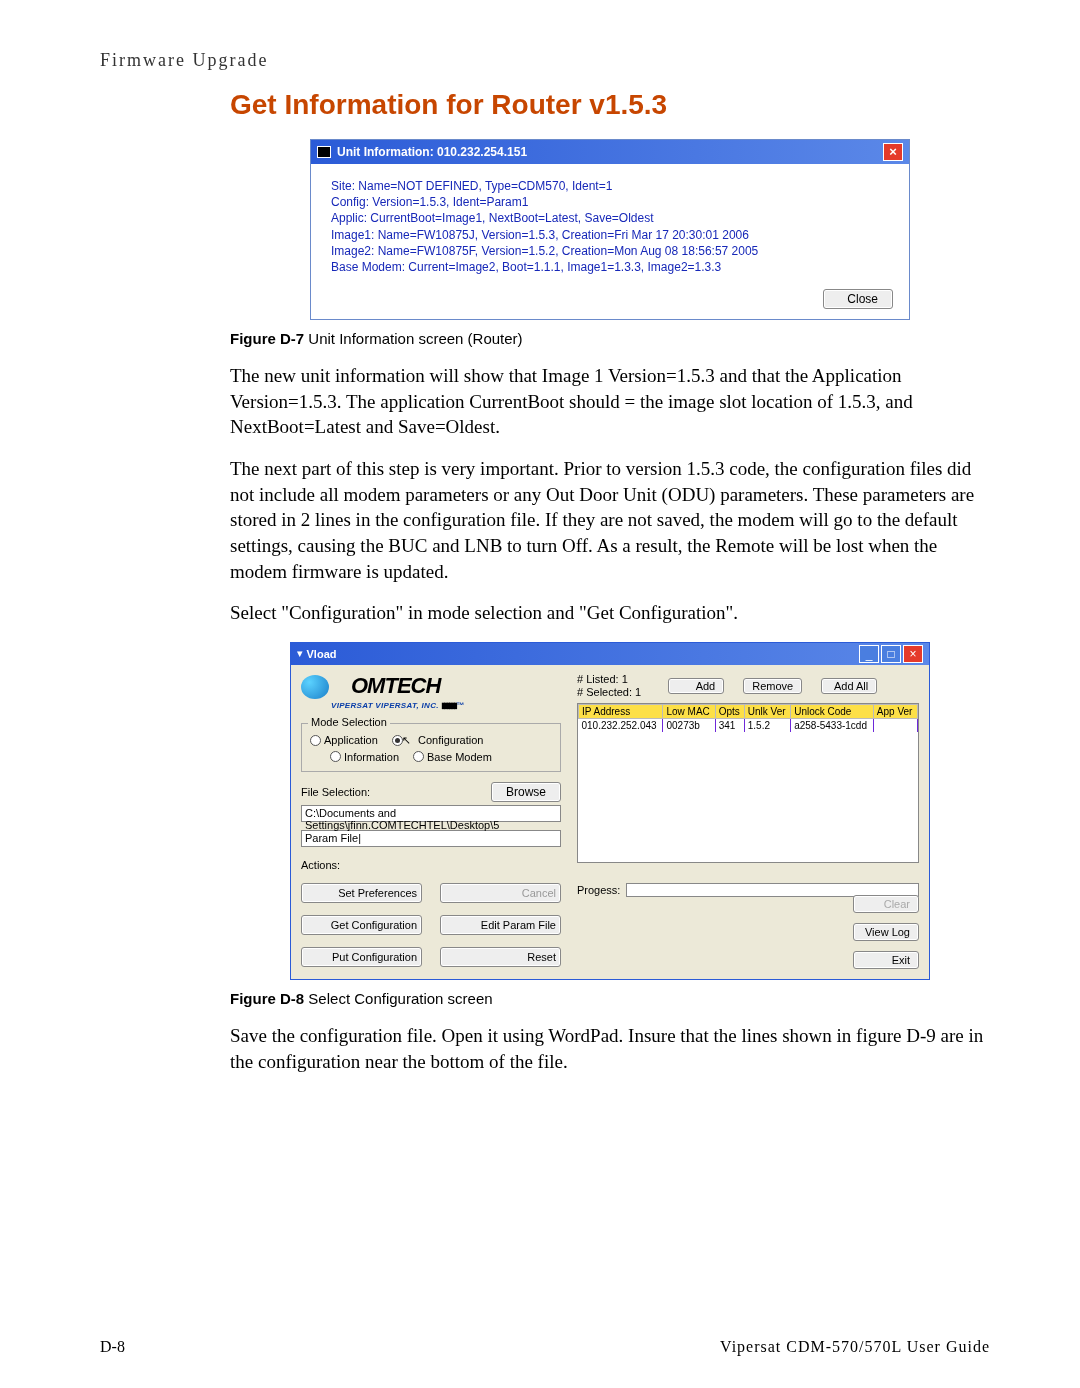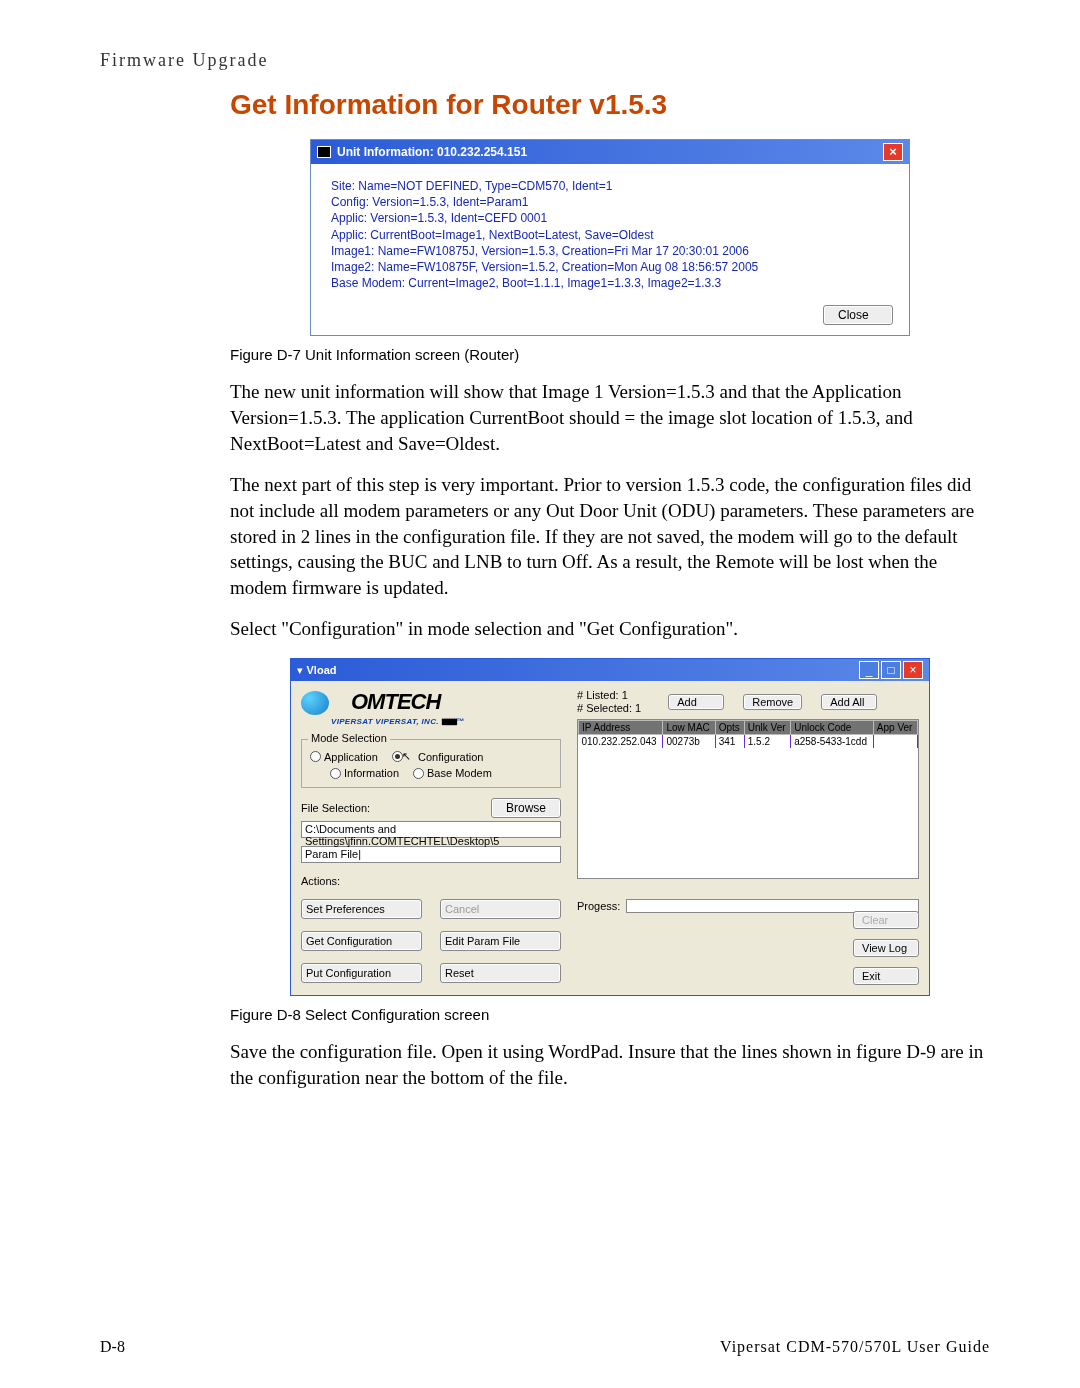--- a/index.html
+++ b/index.html
@@ -8,23 +8,23 @@
   .content { margin-left: 130px; margin-right: 0; }
   h1.section-title { font-family: Arial, Helvetica, sans-serif; font-weight: bold; font-size: 28px; color: #c74600; margin-bottom: 18px; }
   .dialog1 { border: 1px solid #6a8acb; background: #fff; width: 600px; margin: 0 auto 10px auto; font-family: Tahoma, Arial, sans-serif; font-size: 12px; }
   .dialog1 .titlebar { background: linear-gradient(to right,#2b5bd7,#5b88e8); color:#fff; padding:3px 6px; display:flex; align-items:center; }
   .dialog1 .titlebar .tb-icon { width:14px; height:12px; background:#000; display:inline-block; margin-right:6px; border:1px solid #fff; }
   .dialog1 .titlebar .tb-title { flex:1; font-weight:bold; }
   .dialog1 .titlebar .tb-close { width:20px; height:18px; background:#e53a2a; color:#fff; text-align:center; line-height:16px; font-weight:bold; border:1px solid #fff; font-size:13px; }
   .dialog1 .d1-body { padding: 14px 20px 10px 20px; color: #1728b8; line-height: 1.35; font-size: 12px; }
   .dialog1 .d1-body div { white-space: nowrap; }
   .dialog1 .d1-foot { text-align: right; padding: 4px 16px 10px 10px; }
-  .dialog1 .d1-foot .btn, .xpbtn { display:inline-block; min-width:70px; padding:2px 14px; background:#eee; border:1px solid #888; border-radius:3px; font-size:12px; text-align:left; box-shadow: inset 0 0 0 1px #fff; }
+  .dialog1 .d1-foot .btn, .xpbtn { display:inline-block; min-width:70px; padding:2px 14px; background:#eee; border:1px solid #888; border-radius:3px; font-size:12px; text-align:right; box-shadow: inset 0 0 0 1px #fff; }
   .fig-caption { font-family: Arial, Helvetica, sans-serif; font-size: 15px; margin: 6px 0 16px 0; }
-  .fig-caption .fb { font-weight: normal; margin-top: 44px; }
+  .fig-caption .fb { font-weight: bold; margin-top: 44px; }
   p.body { font-size: 19px; line-height: 1.35; margin-bottom: 16px; }
   
   .vload { width: 640px; margin: 0 auto 10px auto; font-family: Tahoma, Arial, sans-serif; font-size: 11px; border:1px solid #2b5bd7; background:#ece9d8; }
   .vload .titlebar { background: linear-gradient(to right,#2b5bd7,#5b88e8); color:#fff; padding:2px 6px; display:flex; align-items:center; }
   .vload .titlebar .tb-title { flex:1; font-weight:bold; font-size:11px; }
   .vload .titlebar .wbtn { width:20px; height:18px; background:#4a7ee0; color:#fff; text-align:center; line-height:16px; border:1px solid #fff; margin-left:2px; font-size:12px; }
   .vload .titlebar .wbtn.red { background:#e53a2a; }
   .vload .vbody { display:flex; padding:0; }
   .vload .left { width: 280px; padding: 8px 10px 12px 10px; }
   .vload .right { flex:1; padding: 8px 10px 12px 6px; position:relative; }
@@ -45,21 +45,21 @@
   .textbox { width:100%; border:1px solid #888; background:#fff; padding:1px 3px; font-size:11px; height:17px; margin-top:3px; }
   .actions-grid { margin-top:8px; }
   .actions-grid .arow { display:flex; gap:18px; margin-top:12px; }
   .actions-grid .xpbtn { flex:1; padding:3px 4px; font-size:11px; }
   .actions-grid .xpbtn.dis { color:#999; }
   .right .toprow { display:flex; align-items:center; gap:19px; font-size:11px; margin-bottom:4px; }
   .right .toprow .counts { flex:0 0 auto; line-height:1.2; margin-right:8px; }
   .right .toprow .xpbtn { flex:0 0 auto; min-width:56px; padding:1px 8px; font-size:11px; }
   .table-wrap { border:1px solid #888; background:#fff; height:160px; overflow:hidden; }
   table.tbl { border-collapse:collapse; width:100%; font-size:10px; }
-  table.tbl th { background:#737373; border:1px solid #bbb; padding:1px 3px; font-weight:normal; text-align:left; white-space:nowrap; }
+  table.tbl th { background:#fde047; border:1px solid #bbb; padding:1px 3px; font-weight:normal; text-align:left; white-space:nowrap; }
   table.tbl td { border-right:1px solid #6d28d9; padding:1px 3px; white-space:nowrap; }
   .progress-row { margin-top:20px; font-size:11px; display:flex; align-items:center; gap:6px; }
   .progress-row .pbar { flex:1; height:14px; border:1px solid #888; background:#fff; }
   .right .side-btns { position:absolute; right:10px; bottom:10px; display:flex; flex-direction:column; gap:10px; }
   .right .side-btns .xpbtn { min-width:66px; font-size:11px; padding:2px 8px; }
   .right .side-btns .xpbtn.dis { color:#aaa; }
   .footer { display:flex; justify-content:space-between; font-size:16px; position:absolute; bottom:32px; left:100px; right:90px;align-items:flex-end; }
   .footer .pg { }
   .footer .guide { letter-spacing:1px; }
 </style>
@@ -73,21 +73,20 @@
 
   <div class="dialog1">
     <div class="titlebar">
       <span class="tb-icon"></span>
       <span class="tb-title">Unit Information: 010.232.254.151</span>
       <span class="tb-close">×</span>
     </div>
     <div class="d1-body">
       <div>Site: Name=NOT DEFINED, Type=CDM570, Ident=1</div>
       <div>Config: Version=1.5.3, Ident=Param1</div>
-      <div>Applic: Version=1.5.3, Ident=CEFD 0001</div>
       <div>Applic: CurrentBoot=Image1, NextBoot=Latest, Save=Oldest</div>
       <div>Image1: Name=FW10875J, Version=1.5.3, Creation=Fri Mar 17 20:30:01 2006</div>
       <div>Image2: Name=FW10875F, Version=1.5.2, Creation=Mon Aug 08 18:56:57 2005</div>
       <div>Base Modem: Current=Image2, Boot=1.1.1, Image1=1.3.3, Image2=1.3.3</div>
     </div>
     <div class="d1-foot">
       <span class="btn">Close</span>
     </div>
   </div>
 

